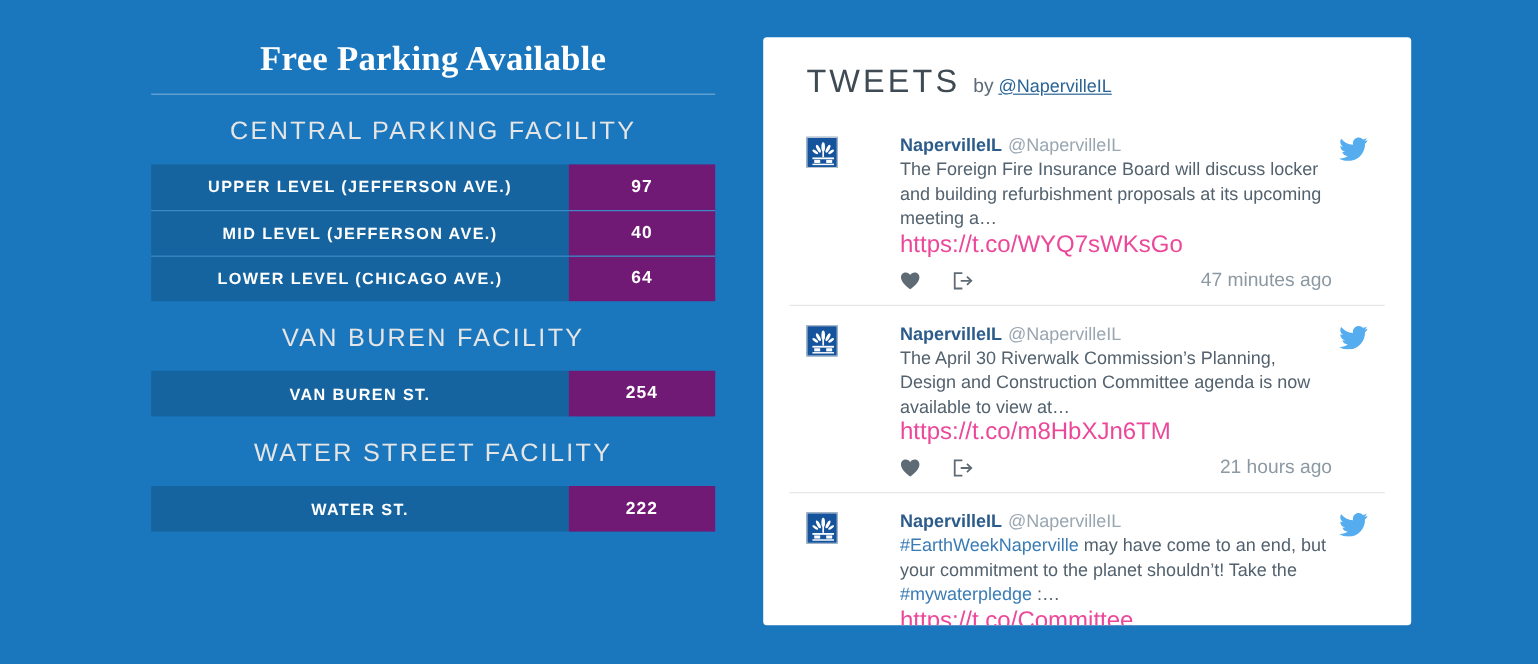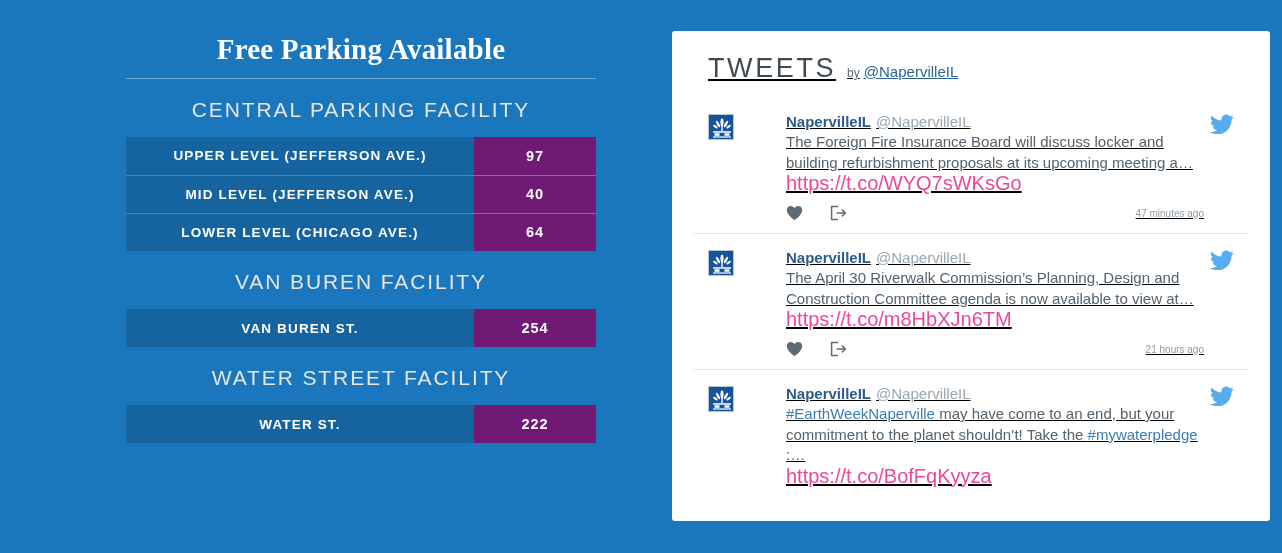--- a/index.html
+++ b/index.html
@@ -85,48 +85,47 @@
     letter-spacing: 0.9px;
     text-align: center;
     height: 38px;
     vertical-align: middle;
     width: 122px;
   }
 
   
   .tweets-card {
     position: absolute;
-    left: 672px;
+    left: 636px;
     top: 31px;
-    width: 598px;
+    width: 540px;
     height: 490px;
     background: #ffffff;
     border-radius: 3px;
     padding: 0 22px;
     overflow: hidden;
-    text-decoration: underline;
   }
 
   .tweets-header {
     display: flex;
     align-items: baseline;
     padding-top: 22px;
     padding-bottom: 14px;
     padding-left: 14px;
   }
 
   .tweets-header-title {
     font-size: 27px;
     font-weight: 400;
     color: #3e4b54;
     letter-spacing: 2.6px;
   }
 
   .tweets-header-by {
-    font-size: 12px;
+    font-size: 16px;
     color: #5b6b78;
     margin-left: 11px;
   }
 
   .tweets-header-handle {
     font-size: 15px;
     color: #2a6496;
     text-decoration: underline;
     margin-left: 4px;
     cursor: pointer;
@@ -208,21 +207,21 @@
 
   .action-icon {
     margin-right: 27px;
     cursor: pointer;
     display: inline-flex;
     color: #5f6b74;
   }
 
   .tweet-time {
     margin-left: auto;
-    font-size: 10px;
+    font-size: 16px;
     color: #8c99a3;
     white-space: nowrap;
   }
 
   .bird-icon {
     position: absolute;
     right: 14px;
     top: 16px;
     color: #55acee;
   }
@@ -371,20 +370,20 @@
               <rect x="12.3" y="11" width="1.4" height="5"></rect>
               <rect x="4" y="16.2" width="18" height="1.5"></rect>
               <rect x="5.5" y="18.2" width="5" height="2.6"></rect>
               <rect x="15.5" y="18.2" width="5" height="2.6"></rect>
               <rect x="4" y="21.4" width="18" height="1.2"></rect>
             </g>
           </svg></span>
         <div class="tweet-body">
           <div class="tweet-name-row"><span class="tweet-author">NapervilleIL</span><span class="tweet-handle">@NapervilleIL</span></div>
           <div class="tweet-text"><span class="hashtag">#EarthWeekNaperville</span><span class=""> may have come to an end, but your commitment to the planet shouldn’t! Take the </span><span class="hashtag">#mywaterpledge</span><span class=""> :…</span></div>
-          <span class="tweet-link">https://t.co/BofFqKyyza</span>
+          <span class="tweet-link">https://t.co/Committee</span>
         </div>
         <span class="bird-icon"><svg width="24" height="20" viewBox="0 0 24 20" aria-hidden="true">
             <path fill="currentColor" d="M23.6 2.9c-.9.4-1.8.7-2.8.8 1-.6 1.8-1.5 2.1-2.7-.9.6-2 1-3.1 1.2A4.9 4.9 0 0 0 16.3.6c-2.7 0-4.9 2.2-4.9 4.9 0 .4 0 .8.1 1.1C7.4 6.4 3.9 4.5 1.6 1.6c-.4.7-.7 1.5-.7 2.5 0 1.7.9 3.2 2.2 4.1-.8 0-1.6-.2-2.2-.6v.1c0 2.4 1.7 4.4 3.9 4.8-.4.1-.8.2-1.3.2-.3 0-.6 0-.9-.1.6 2 2.4 3.4 4.6 3.4-1.7 1.3-3.8 2.1-6.1 2.1H0c2.2 1.4 4.8 2.2 7.5 2.2 9.1 0 14-7.5 14-14v-.6c1-.7 1.8-1.6 2.1-2.8z"></path>
           </svg></span>
       </div>
     </div>
 </div>
 
 </body></html>

